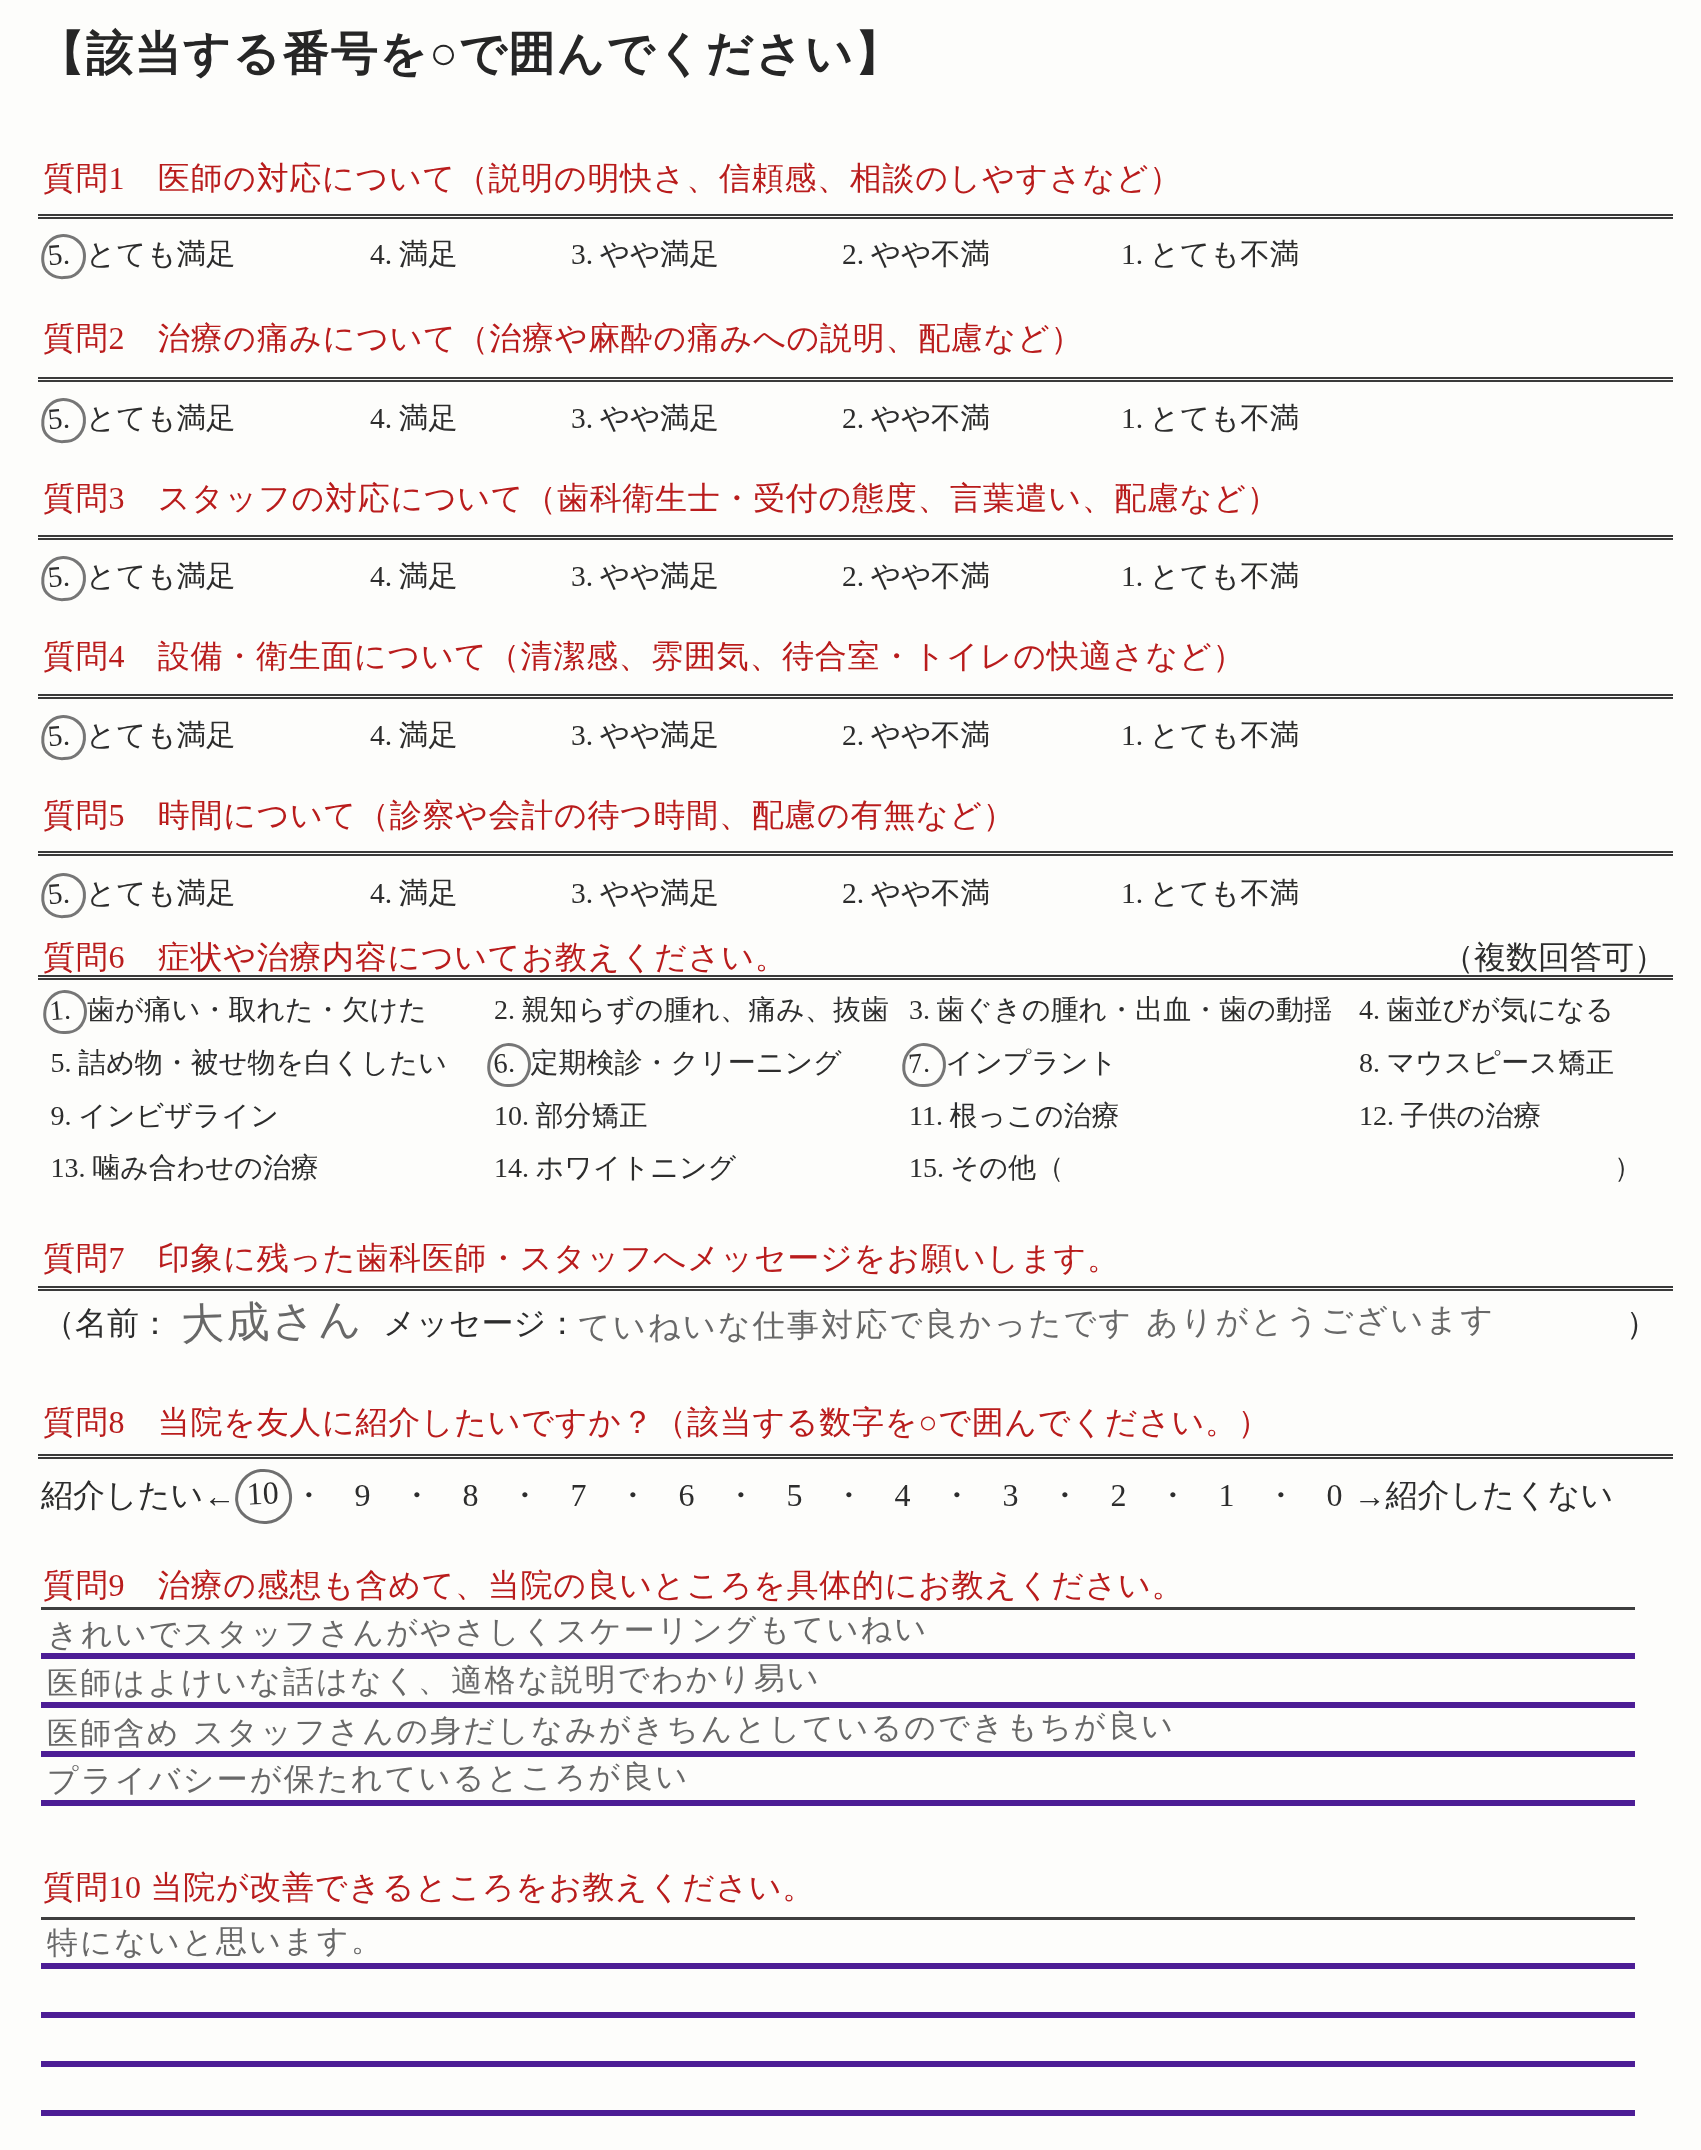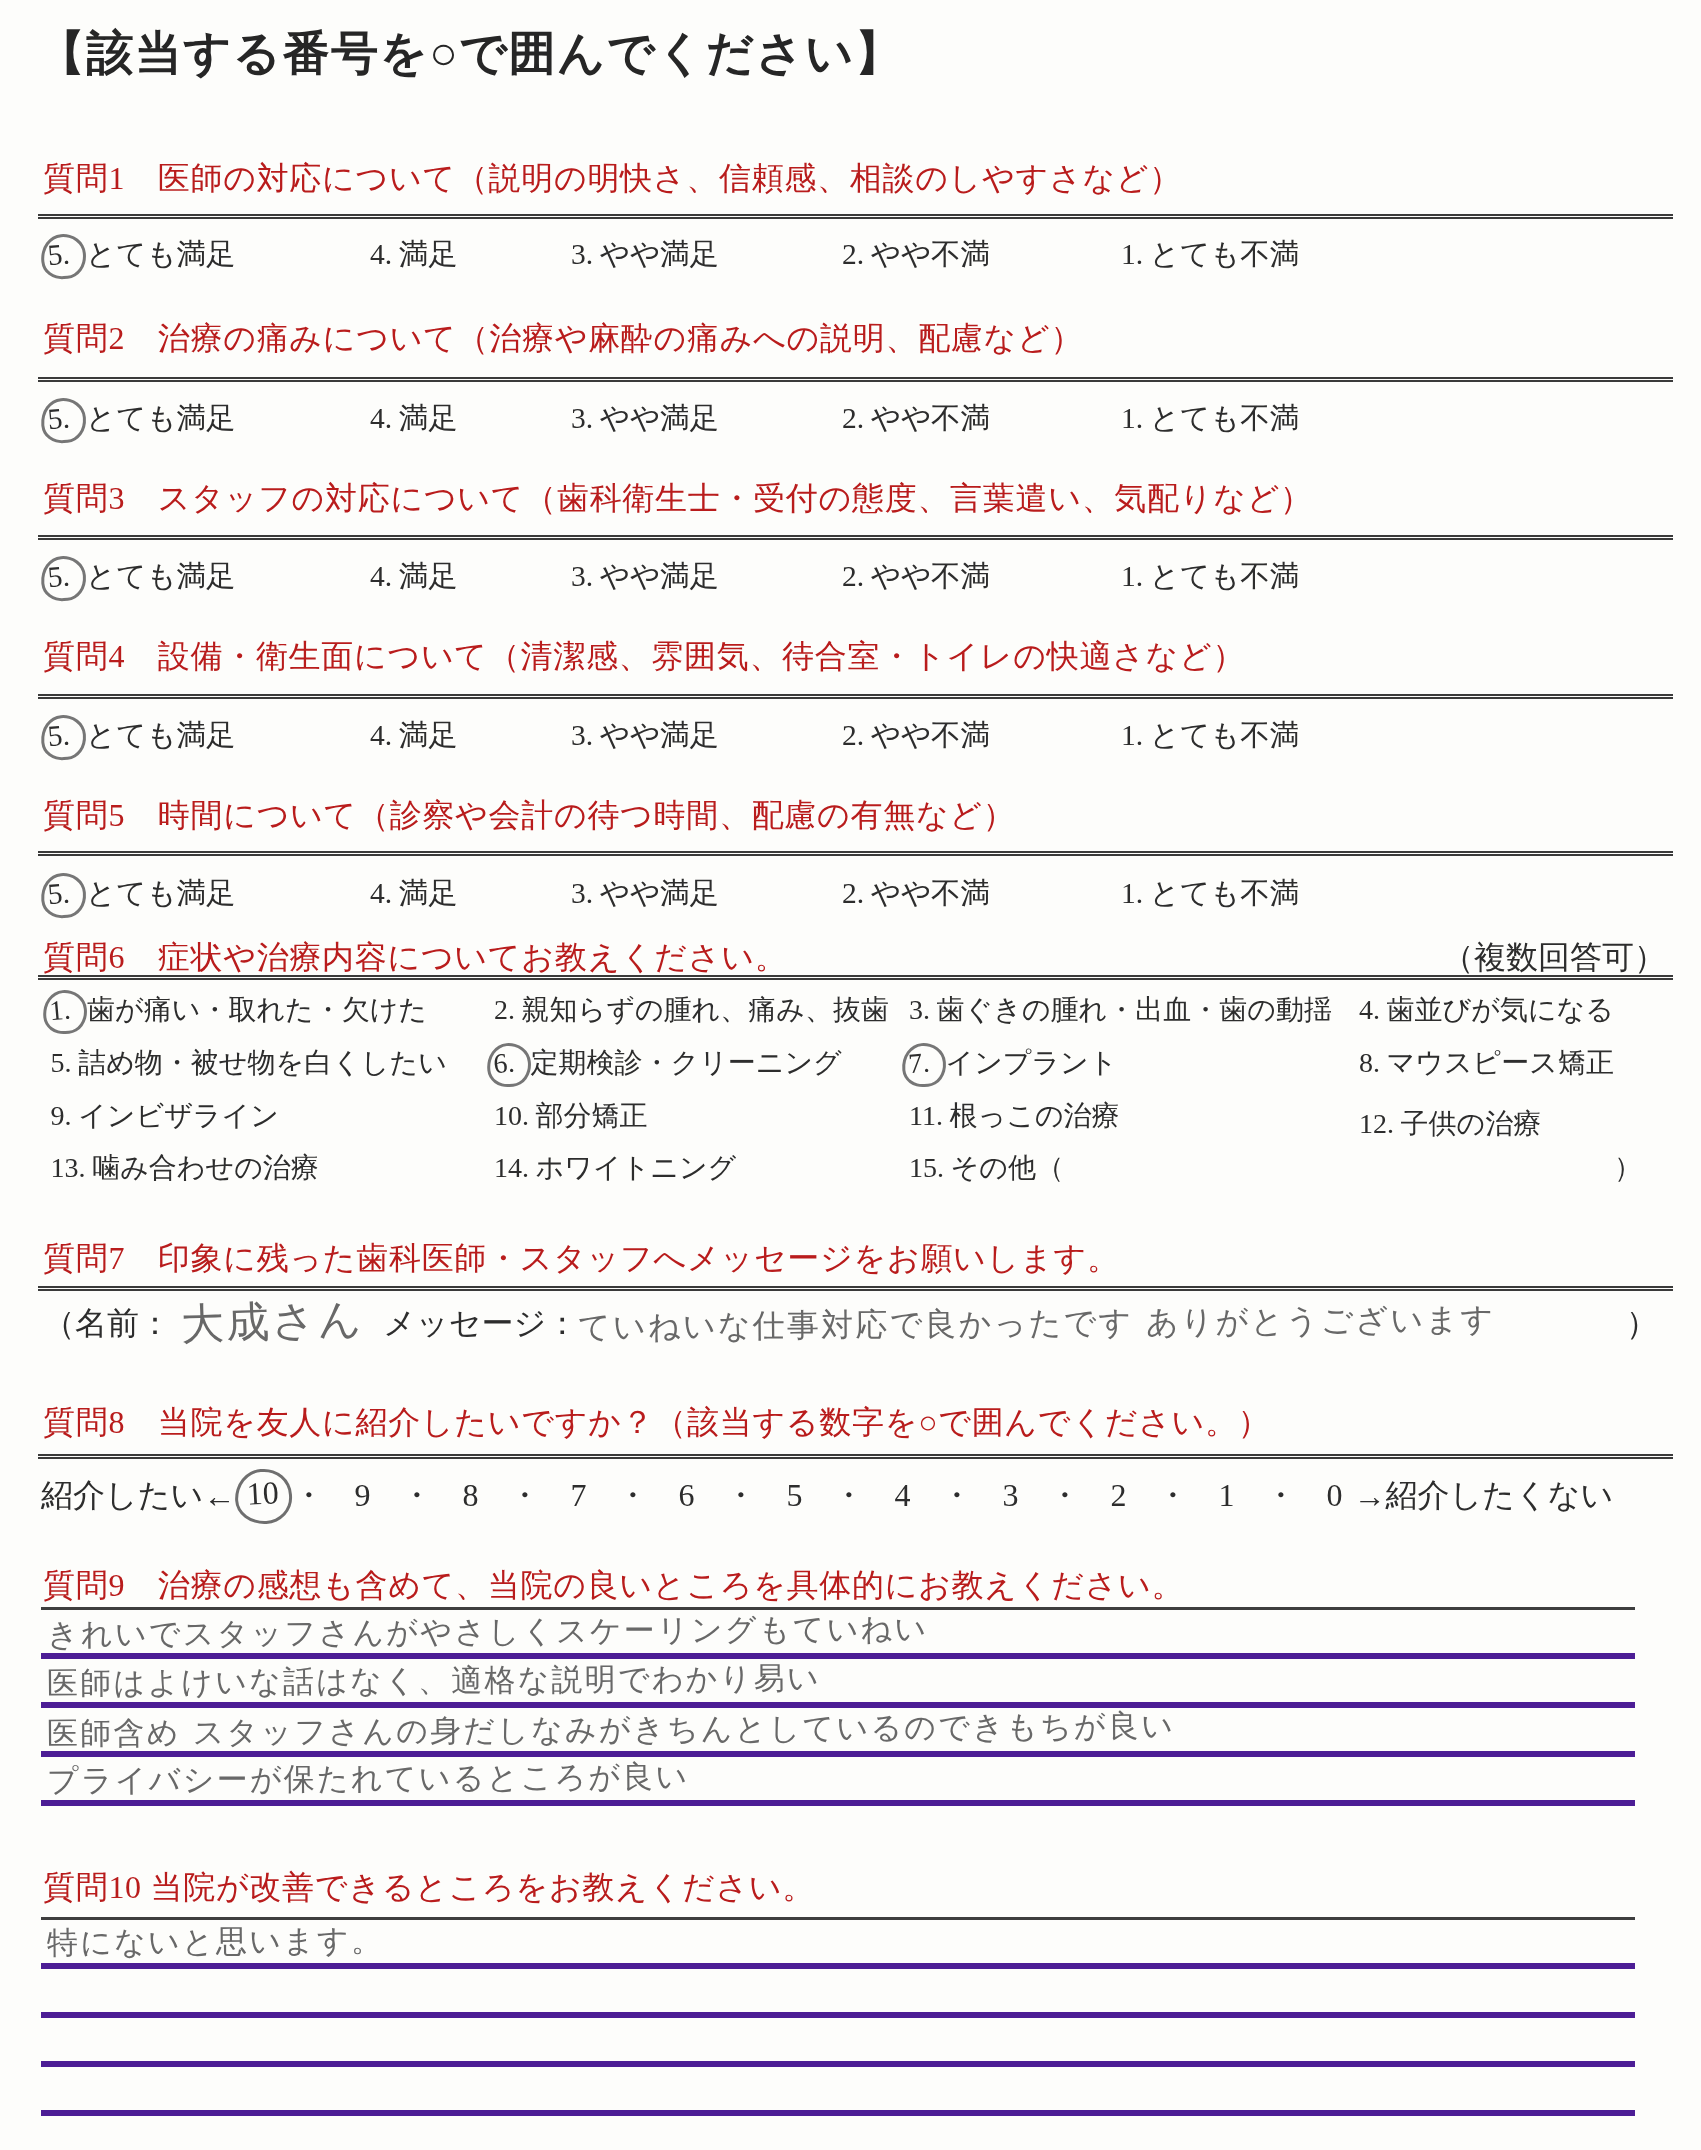--- a/index.html
+++ b/index.html
@@ -53,21 +53,21 @@
 <div class="qtitle" style="top:317px">質問2　治療の痛みについて（治療や麻酔の痛みへの説明、配慮など）</div>
 <div class="sep" style="top:377px"></div>
 <div class="optrow" style="top:399px">
   <span class="opt" style="left:7.4px"><span class="circ"><span class="num">5.</span></span><span>とても満足</span></span>
   <span class="opt" style="left:329px"><span class="num">4.</span><span>満足</span></span>
   <span class="opt" style="left:530px"><span class="num">3.</span><span>やや満足</span></span>
   <span class="opt" style="left:801px"><span class="num">2.</span><span>やや不満</span></span>
   <span class="opt" style="left:1080px"><span class="num">1.</span><span>とても不満</span></span>
 </div>
 
-<div class="qtitle" style="top:477px">質問3　スタッフの対応について（歯科衛生士・受付の態度、言葉遣い、気配りなど）</div>
+<div class="qtitle" style="top:477px">質問3　スタッフの対応について（歯科衛生士・受付の態度、言葉遣い、配慮など）</div>
 <div class="sep" style="top:535px"></div>
 <div class="optrow" style="top:557px">
   <span class="opt" style="left:7.4px"><span class="circ"><span class="num">5.</span></span><span>とても満足</span></span>
   <span class="opt" style="left:329px"><span class="num">4.</span><span>満足</span></span>
   <span class="opt" style="left:530px"><span class="num">3.</span><span>やや満足</span></span>
   <span class="opt" style="left:801px"><span class="num">2.</span><span>やや不満</span></span>
   <span class="opt" style="left:1080px"><span class="num">1.</span><span>とても不満</span></span>
 </div>
 
 <div class="qtitle" style="top:635px">質問4　設備・衛生面について（清潔感、雰囲気、待合室・トイレの快適さなど）</div>
@@ -100,21 +100,21 @@
   <span class="item" style="left:1318px;top:0"><span class="num">4.</span><span>歯並びが気になる</span></span>
 
   <span class="item" style="left:9.6px;top:53px"><span class="num">5.</span><span>詰め物・被せ物を白くしたい</span></span>
   <span class="item" style="left:453px;top:53px"><span class="circ"><span class="num">6.</span></span><span>定期検診・クリーニング</span></span>
   <span class="item" style="left:868px;top:53px"><span class="circ"><span class="num">7.</span></span><span>インプラント</span></span>
   <span class="item" style="left:1318px;top:53px"><span class="num">8.</span><span>マウスピース矯正</span></span>
 
   <span class="item" style="left:9.6px;top:106px"><span class="num">9.</span><span>インビザライン</span></span>
   <span class="item" style="left:453px;top:106px"><span class="num">10.</span><span>部分矯正</span></span>
   <span class="item" style="left:868px;top:106px"><span class="num">11.</span><span>根っこの治療</span></span>
-  <span class="item" style="left:1318px;top:114px"><span class="num">12.</span><span>子供の治療</span></span>
+  <span class="item" style="left:1318px;top:106px"><span class="num">12.</span><span>子供の治療</span></span>
 
   <span class="item" style="left:9.6px;top:158px"><span class="num">13.</span><span>噛み合わせの治療</span></span>
   <span class="item" style="left:453px;top:158px"><span class="num">14.</span><span>ホワイトニング</span></span>
   <span class="item" style="left:868px;top:158px"><span class="num">15.</span><span>その他（</span></span>
   <span class="item" style="left:1573px;top:158px">）</span>
 </div>
 
 <div class="qtitle" style="top:1237px">質問7　印象に残った歯科医師・スタッフへメッセージをお願いします。</div>
 <div class="sep" style="top:1286px"></div>
 <div class="q7row">

